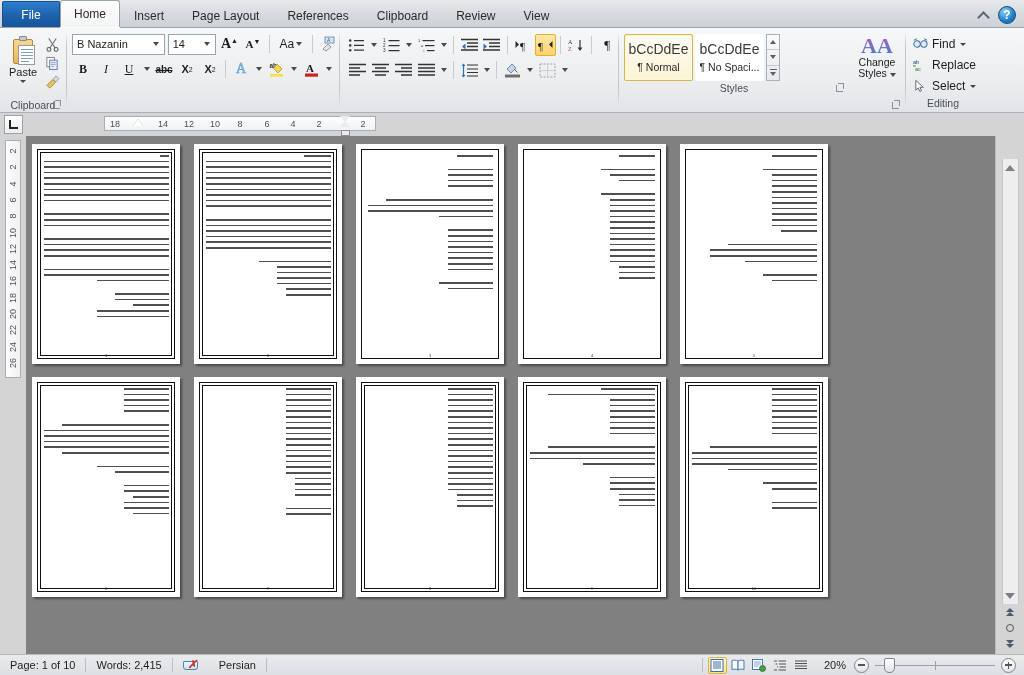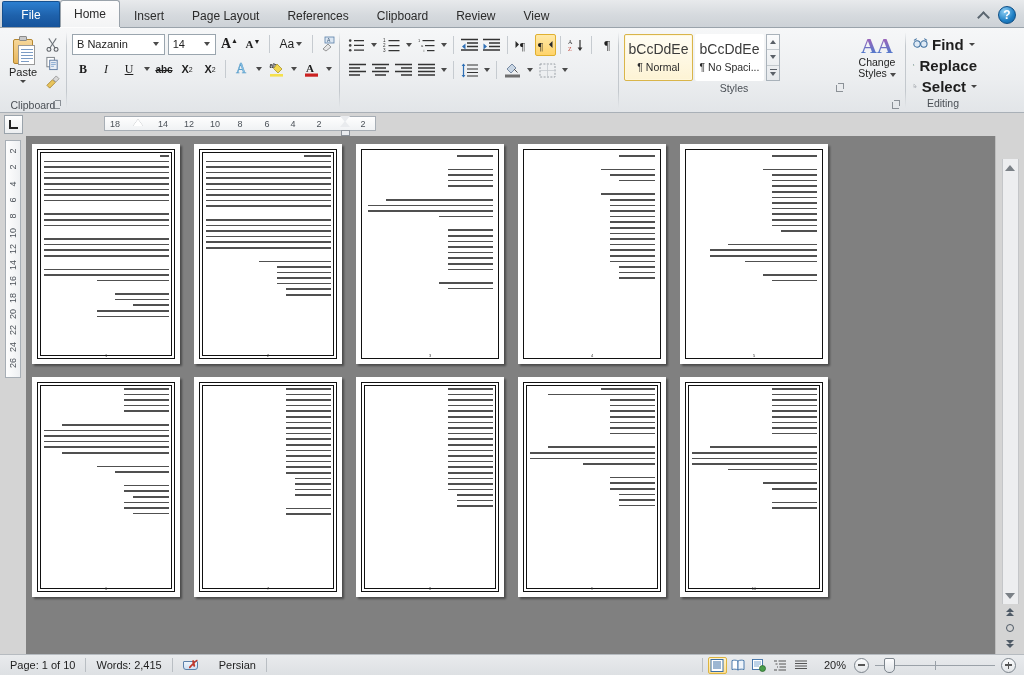--- a/index.html
+++ b/index.html
@@ -166,21 +166,21 @@
   .chg-g{ width:56px; }
   .chg-btn{ display:flex;flex-direction:column;align-items:center; padding-top:2px; }
   .chg-ico{ font-family:"Liberation Serif",serif; font-size:22px; font-weight:bold; line-height:22px;
     background:linear-gradient(#b05fb5,#3f7fd0); -webkit-background-clip:text; background-clip:text; color:transparent; }
   .chg-lbl{ font-size:10.5px; text-align:center; line-height:11px; color:#1e1e1e;}
 
   
   .edit-g{ width:74px; }
   .edit-list{ display:flex;flex-direction:column; padding:3px 0 0 4px; gap:1px;}
   .edit-item{ display:flex; align-items:center; gap:4px; height:20px; padding:0 2px; border:1px solid transparent;}
-  .edit-lbl{ font-size:15px;font-weight:bold; }
+  .edit-lbl{ font-size:12px; }
   .mini-caret{ width:0;height:0;border-left:3px solid transparent;border-right:3px solid transparent;border-top:3.5px solid #444; margin-left:1px;}
 
   
   .rulerbar{ height:23px; background:#d4d4d4; display:flex; align-items:center; position:relative;}
   .tabsel{
     width:19px;height:19px; margin-left:4px;
     background:linear-gradient(#fefefe,#eceef0); border:1px solid #9aa3ab;
     display:flex;align-items:center;justify-content:center;
   }
   .tabsel-glyph{ width:9px;height:9px; border-left:2px solid #222; border-bottom:2px solid #222; }

